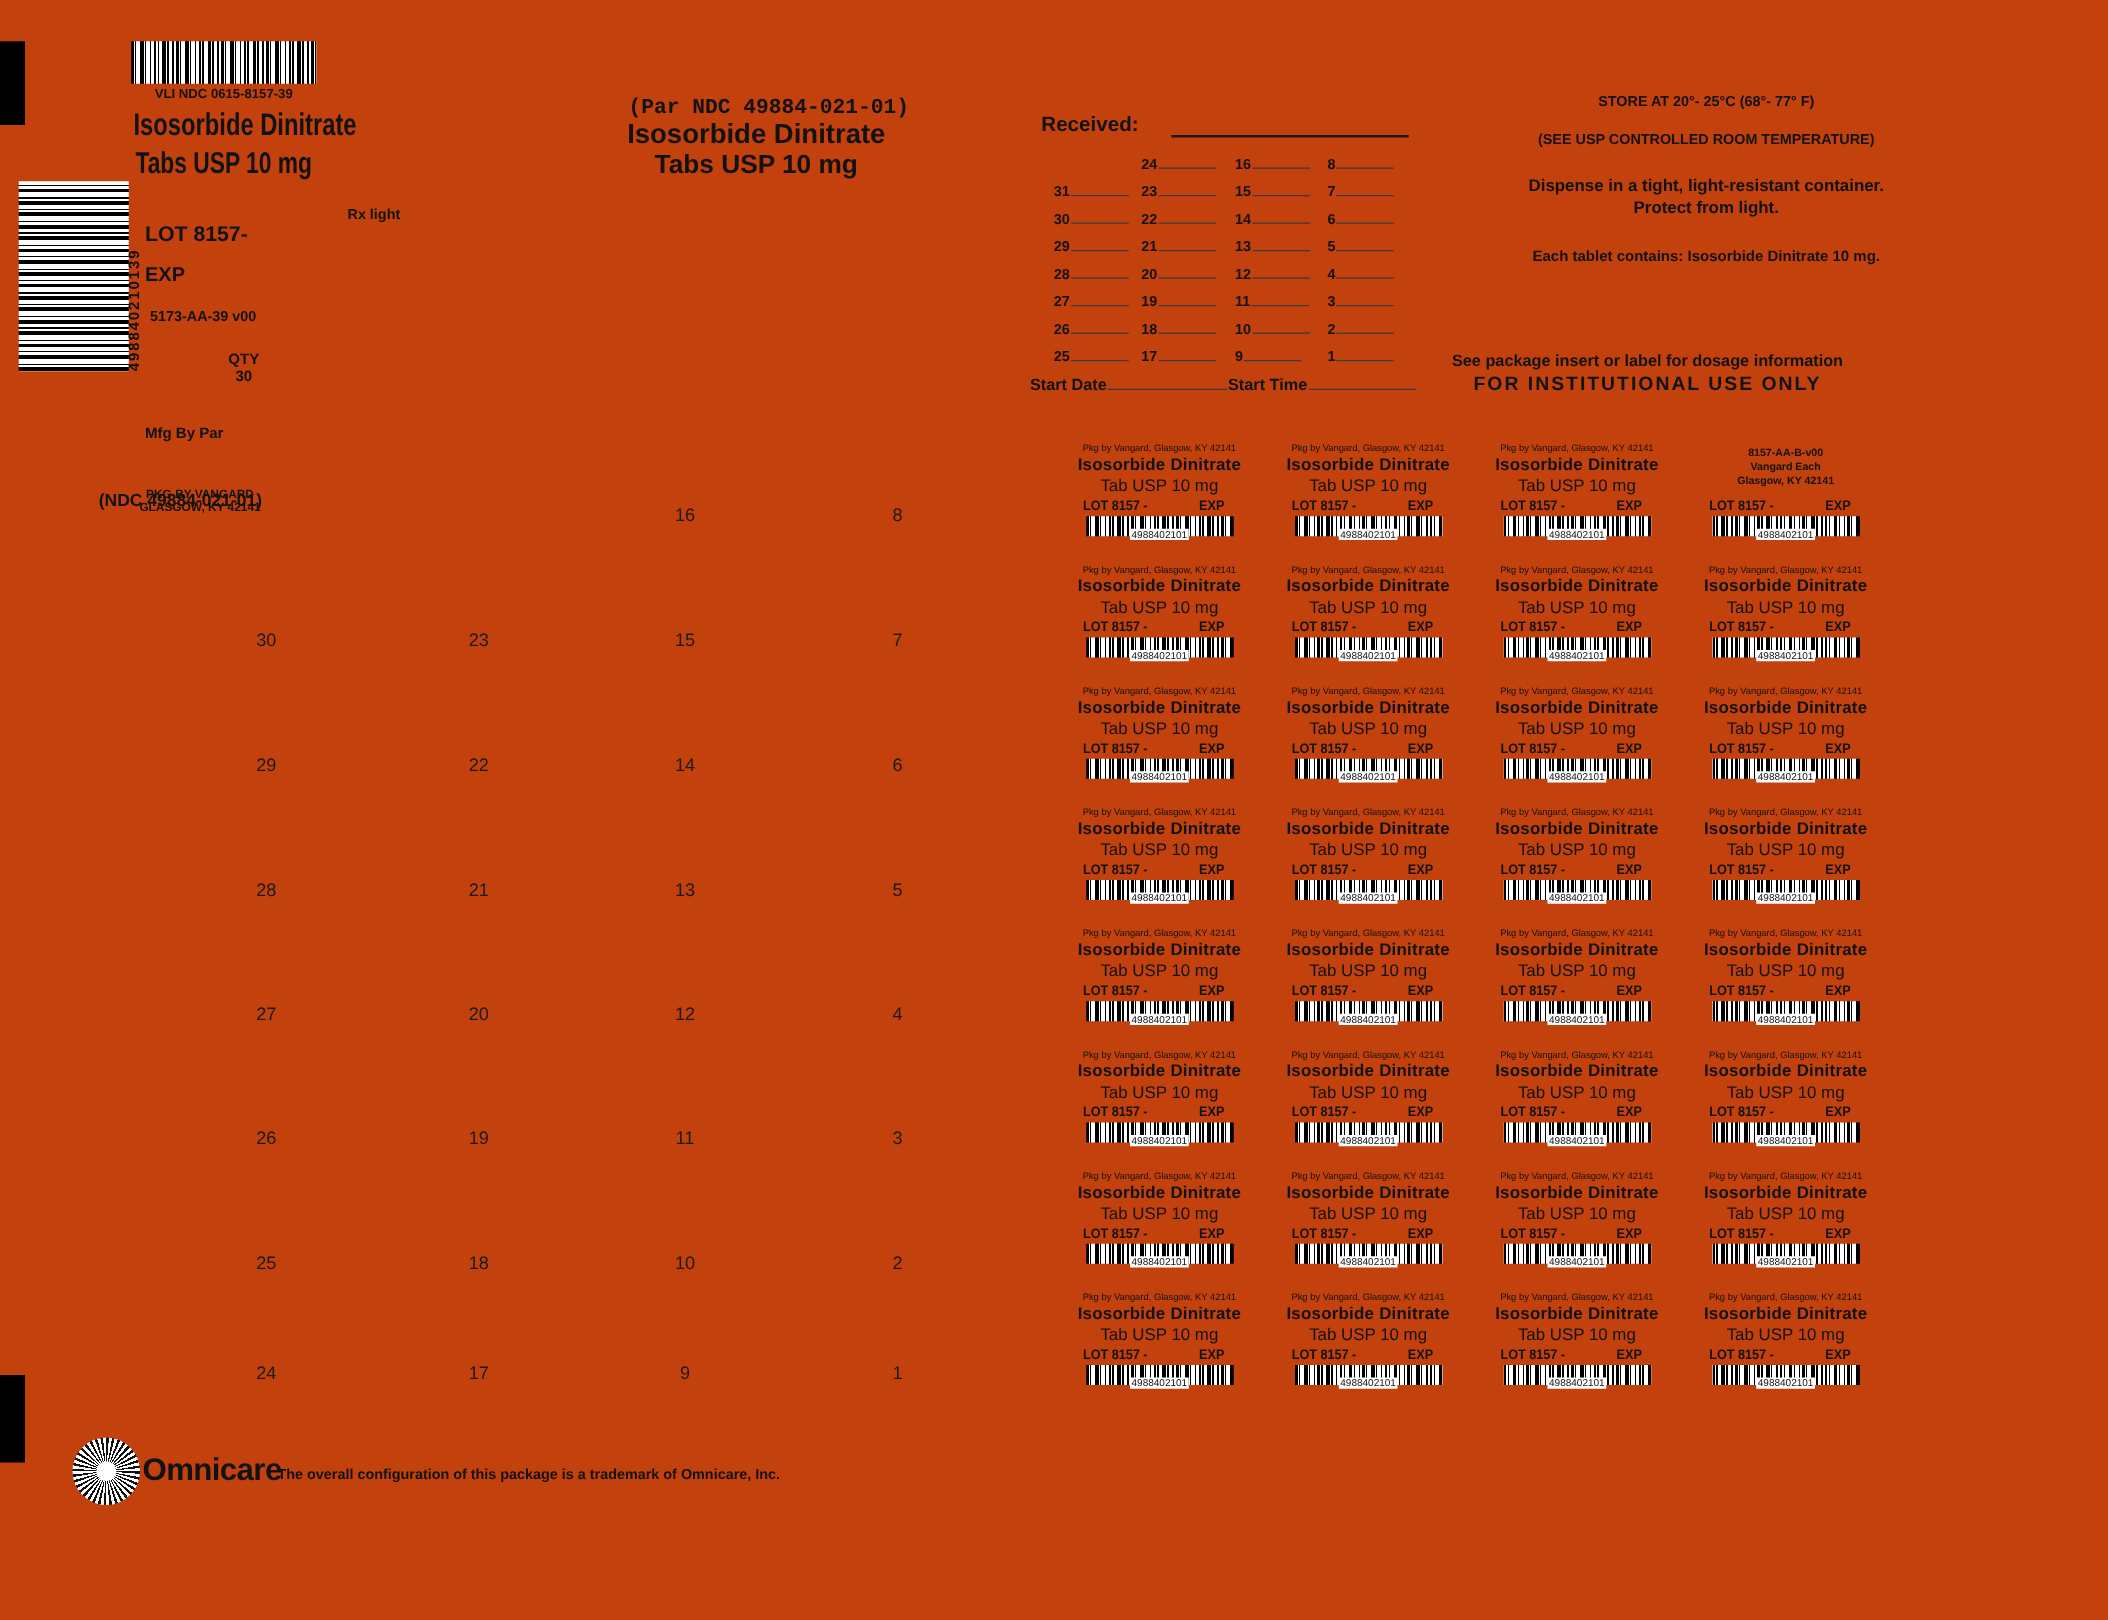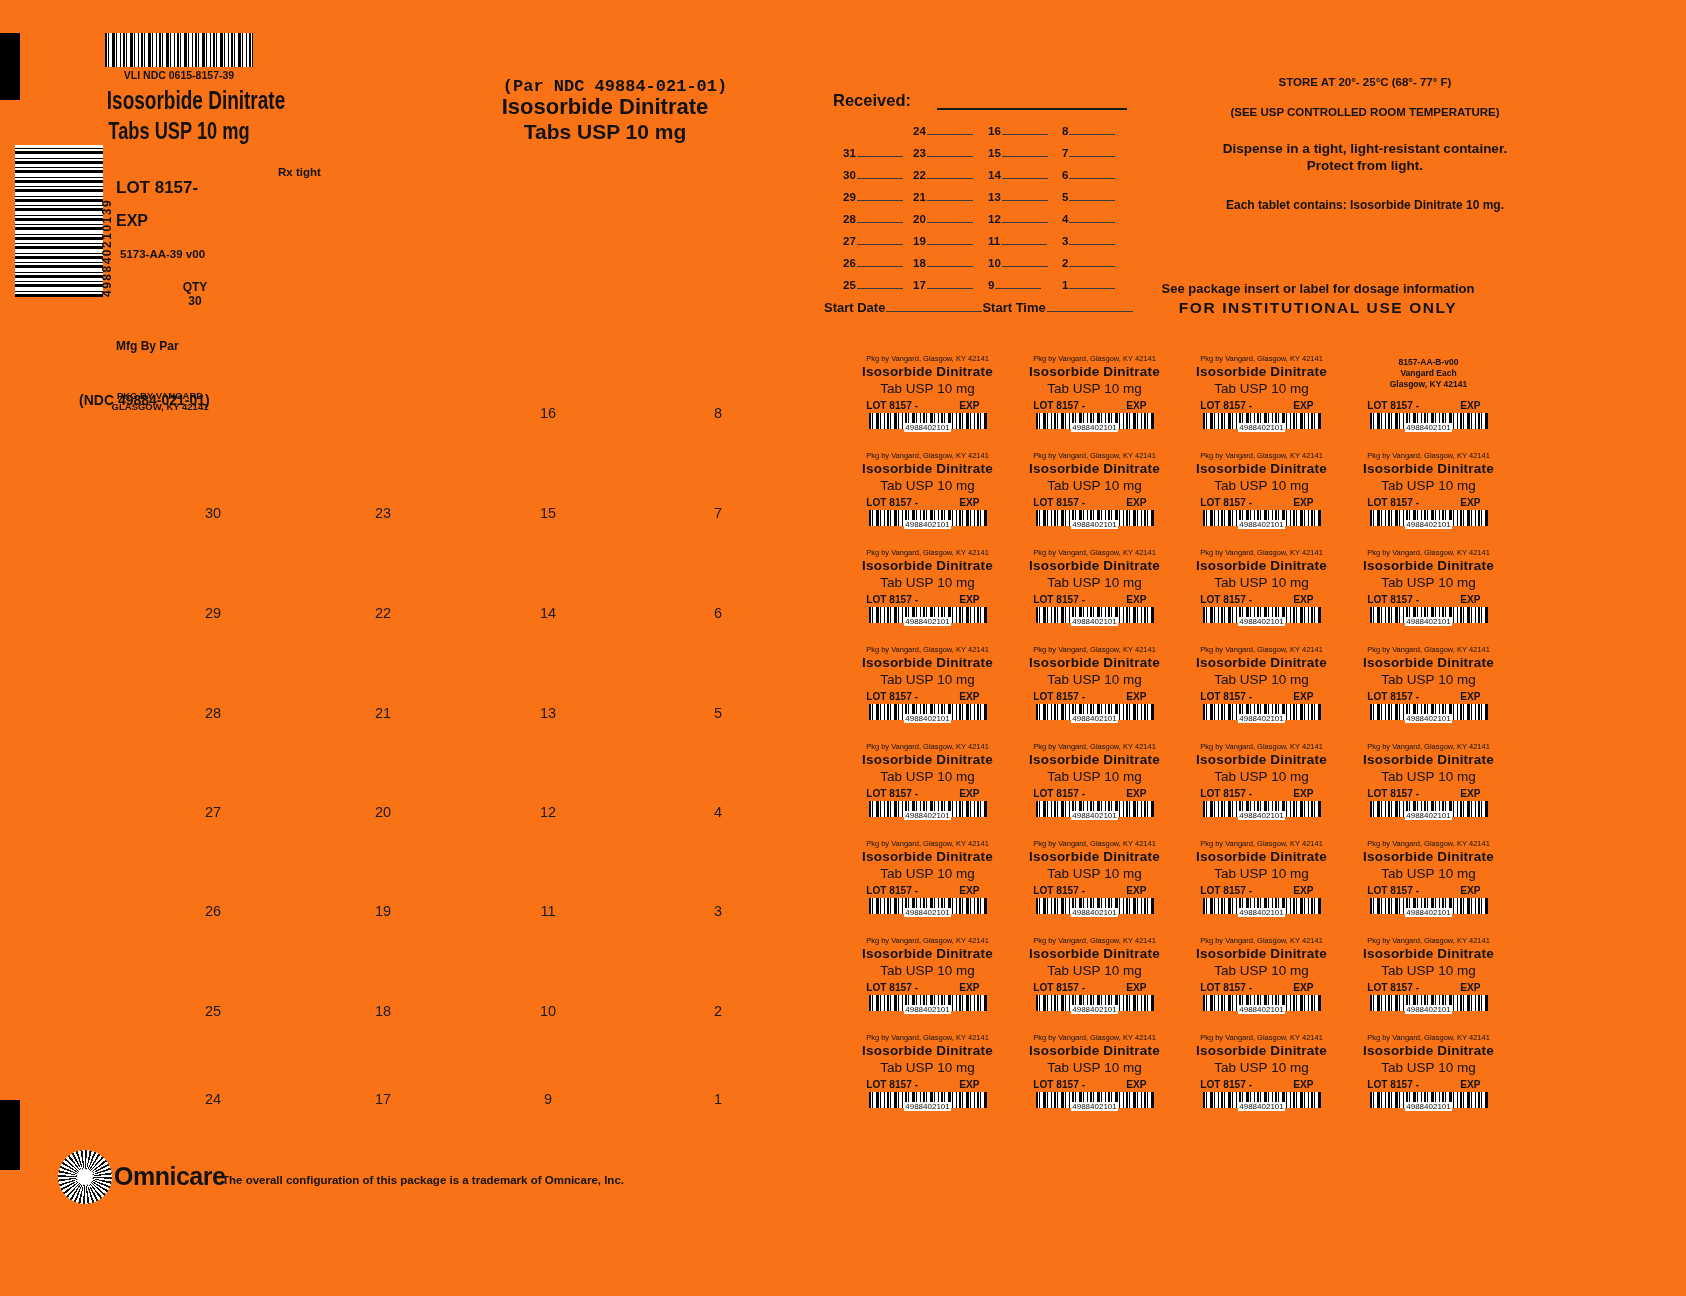--- a/index.html
+++ b/index.html
@@ -1,17 +1,17 @@
 <!DOCTYPE html>
 <html><head>
 <meta charset="utf-8">
 <style>
   html,body { margin:0; padding:0; background:#9a9a9a; }
   .sheet {
-    position:relative; width:1686px; height:1296px; background:#f97316;
+    position:relative; width:1686px; height:1296px; background:#c2410c;
     font-family:"Liberation Sans", sans-serif; color:#121212; overflow:hidden;
     margin:0 auto;
   }
   .abs { position:absolute; }
   .ctr { text-align:center; }
   .b600 { font-weight:bold; }
 
   
   .bch { background-image: repeating-linear-gradient(90deg,
       #000 0 2px, #fff 2px 3px, #000 3px 4px, #fff 4px 7px,
@@ -69,21 +69,21 @@
 
   <div class="abs bch" style="left:105px;top:33px;width:148px;height:34px;"></div>
   <div class="abs ctr" style="left:100px;top:69px;width:158px;font-size:10.5px;font-weight:bold;">VLI NDC 0615-8157-39</div>
 
   <div class="abs ctr left-title" style="left:84px;top:86px;width:190px;font-size:25px;">Isosorbide Dinitrate</div>
   <div class="abs ctr left-title" style="left:84px;top:117px;width:190px;font-size:24px;">Tabs USP 10 mg</div>
 
   <div class="abs bcv" style="left:15px;top:145px;width:88px;height:152px;"></div>
   <div class="abs vtext" style="left:100px;top:145px;height:152px;">498840210139</div>
 
-  <div class="abs b600" style="left:278px;top:166px;font-size:11.5px;">Rx tight</div>
+  <div class="abs b600" style="left:278px;top:166px;font-size:11.5px;">Rx light</div>
 
   <div class="abs b600" style="left:116px;top:178px;font-size:17px;">LOT 8157-</div>
   <div class="abs b600" style="left:116px;top:212px;font-size:16px;">EXP</div>
   <div class="abs b600" style="left:120px;top:248px;font-size:11.5px;">5173-AA-39 v00</div>
 
   <div class="abs ctr b600" style="left:165px;top:280px;width:60px;font-size:12px;">QTY</div>
   <div class="abs ctr b600" style="left:165px;top:294px;width:60px;font-size:12px;">30</div>
 
   <div class="abs b600" style="left:116px;top:339px;font-size:12px;">Mfg By Par</div>
   <div class="abs b600" style="left:79px;top:392px;font-size:14px;">(NDC 49884-021-01)</div>

